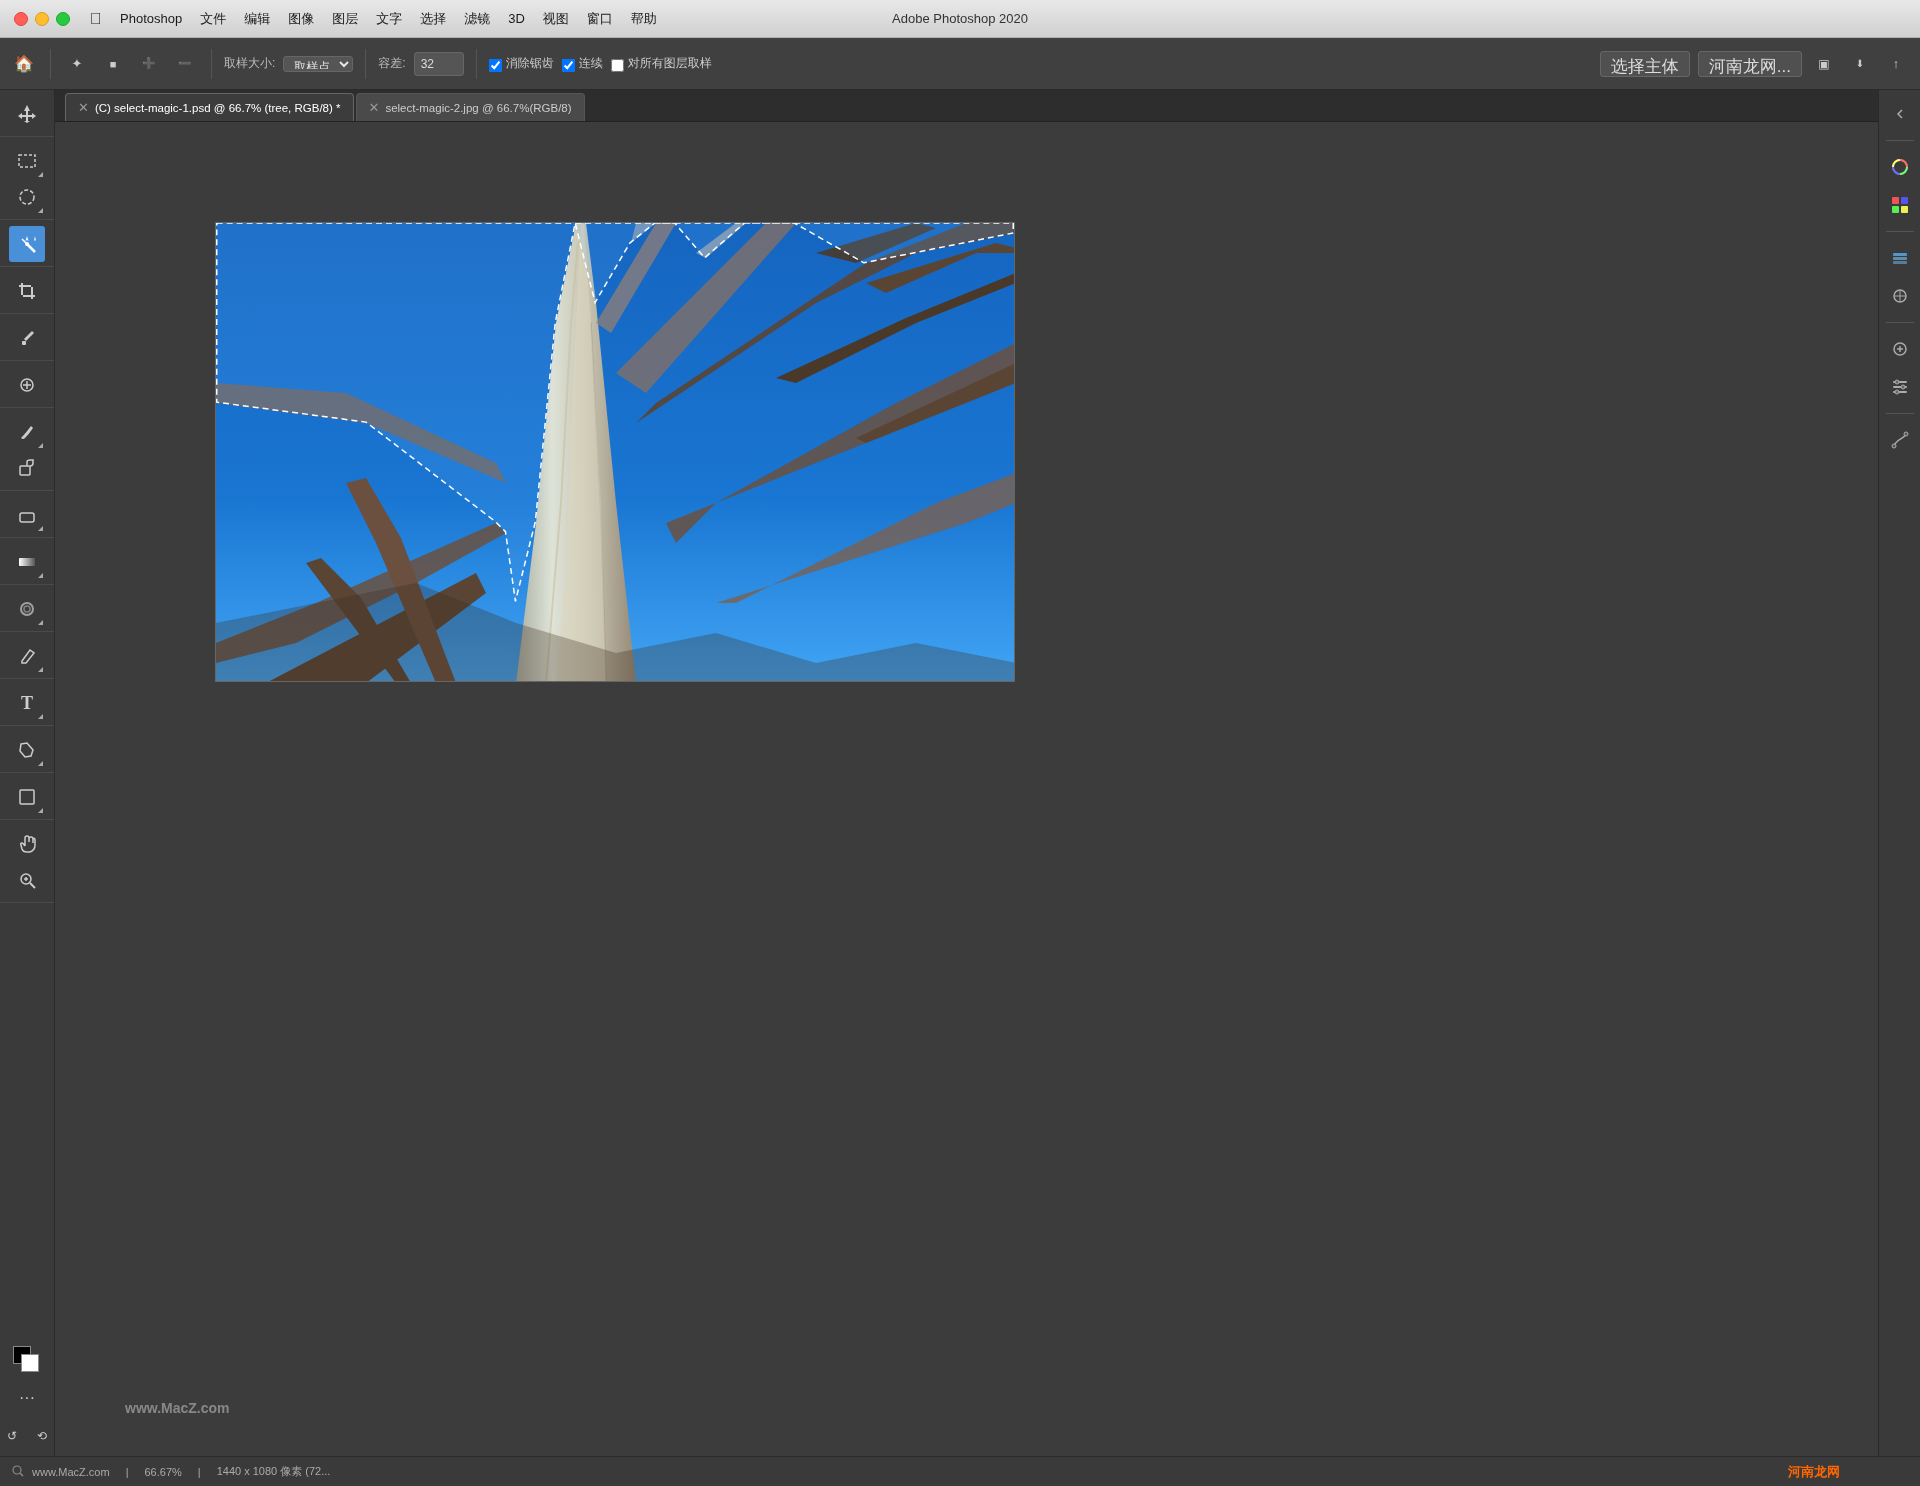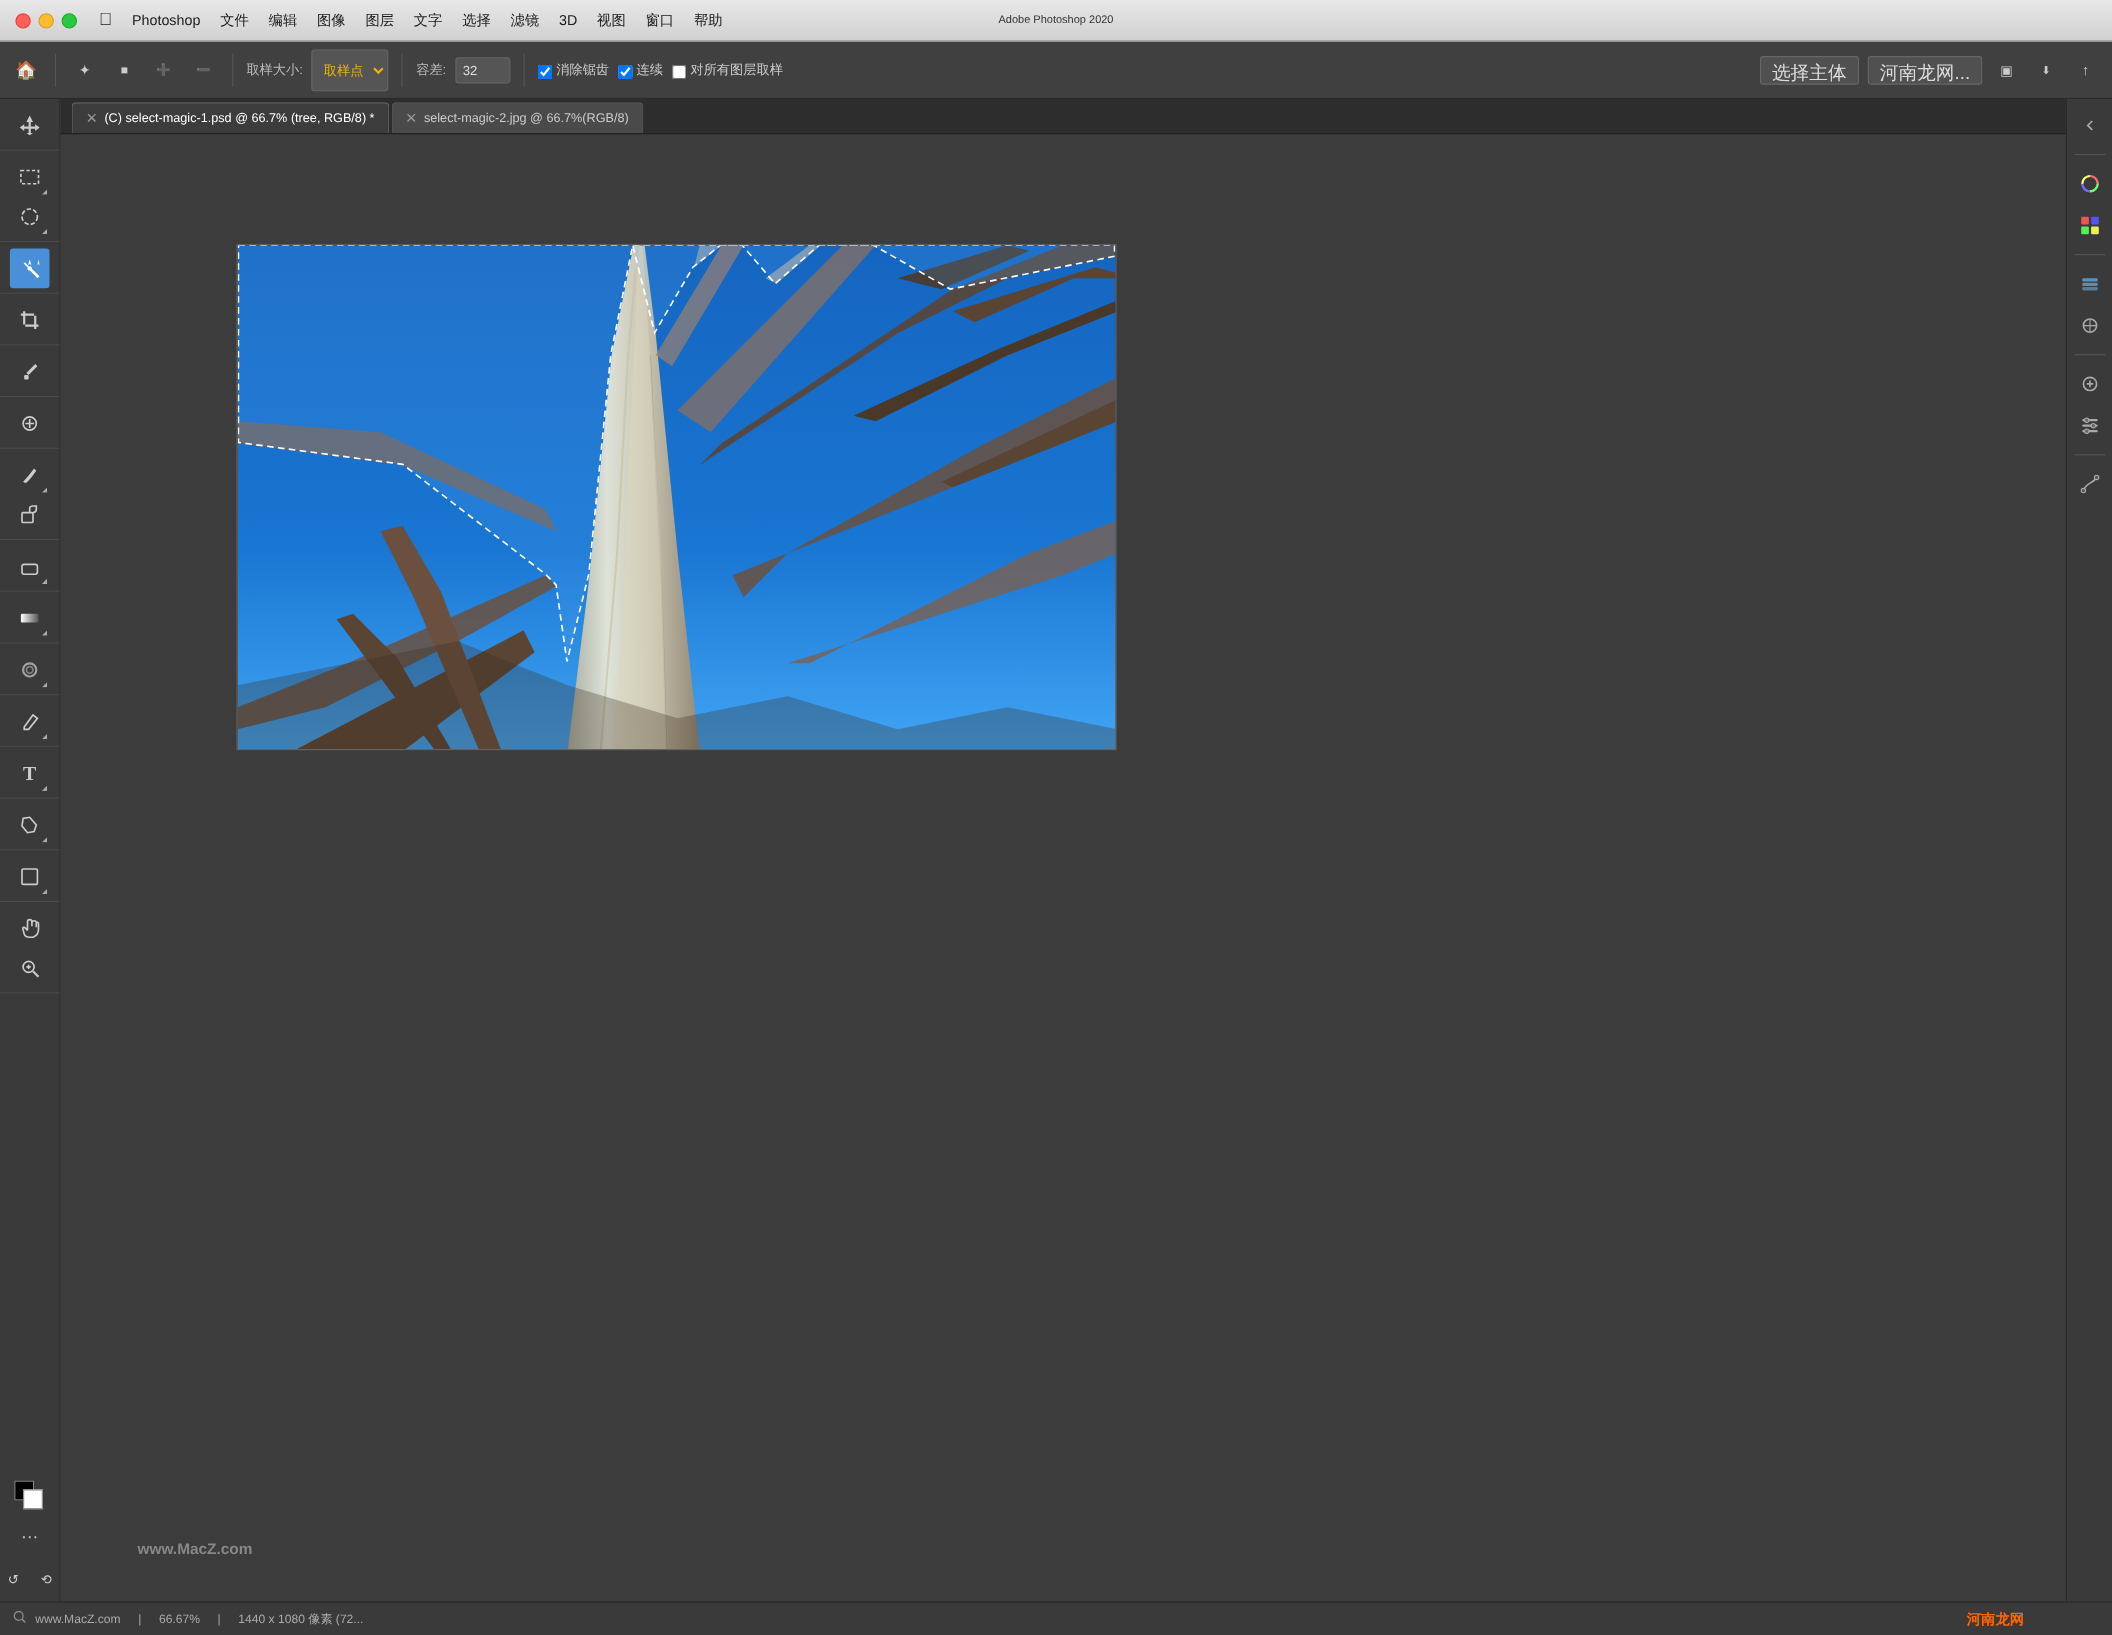--- a/index.html
+++ b/index.html
@@ -42,21 +42,21 @@
       gap: 18px;
       margin-left: 20px;
       font-size: 13px;
       color: #1a1a1a;
     }
     #title-bar .mac-menu span { cursor: pointer; }
     #title-bar .app-title {
       position: absolute;
       left: 50%;
       transform: translateX(-50%);
-      font-size: 10px;
+      font-size: 13px;
       color: #333;
       font-weight: 500;
     }
 
     
     #toolbar {
       width: 100%;
       height: 52px;
       background: #404040;
       display: flex;
@@ -78,26 +78,26 @@
       background: #555;
       margin: 0 4px;
     }
     .toolbar-label {
       color: #bbb;
       font-size: 12px;
       white-space: nowrap;
     }
     .toolbar-select {
       background: #555;
-      color: #eab308;
+      color: #e5e5e5;
       border: 1px solid #666;
       border-radius: 3px;
       padding: 2px 6px;
       font-size: 12px;
-      height: 38px;
+      height: 16px;
     }
     .toolbar-input {
       background: #555;
       color: #ddd;
       border: 1px solid #666;
       border-radius: 3px;
       padding: 2px 6px;
       font-size: 12px;
       width: 50px;
       height: 24px;

